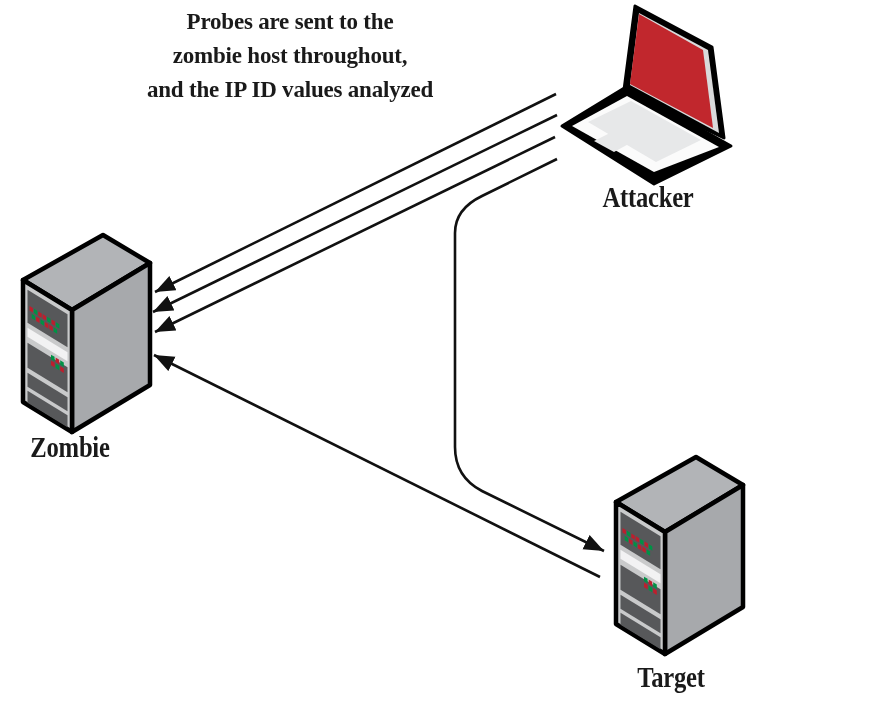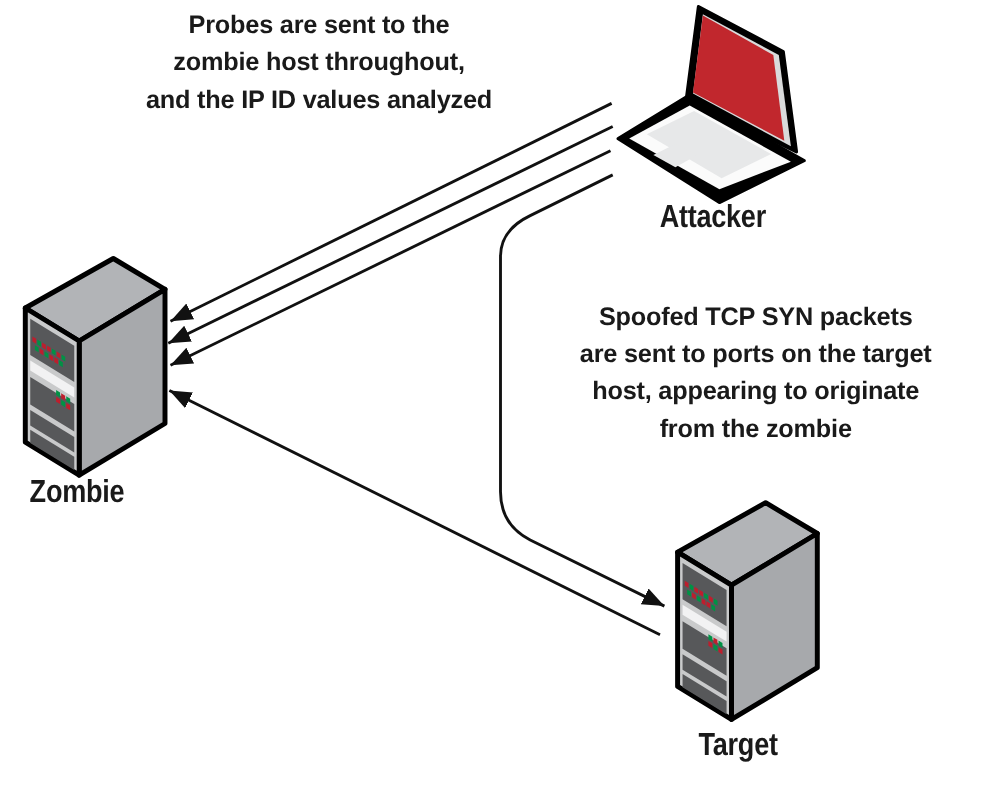--- a/index.html
+++ b/index.html
@@ -12,21 +12,21 @@
     --slot:#57585a;
     --led-red:#be1e2d;
     --led-green:#009245;
     --stripe:#f2f2f3;
   }
   html,body{margin:0;padding:0;background:#fff;}
   #canvas{
     position:relative;
     width:892px;height:724px;
     background:#ffffff;
-    font-family:Liberation Sans, sans-serif;
+    font-family:Liberation Serif, serif;
     overflow:hidden;
   }
   .note{
     position:absolute;
     color:var(--text);
     font-size:23px;
     font-weight:bold;
     line-height:34px;
     text-align:center;
     white-space:pre-line;
@@ -119,24 +119,20 @@
       <path d="M555,137 L155,332" marker-end="url(#ah)"></path>
       <path d="M557,159 L482,196 Q455,209 455,233 L455,447 Q455,477 482,491 L604,551" marker-end="url(#ah)"></path>
       <path d="M600,577 L154,355" marker-end="url(#ah)"></path>
     </g>
   </svg>
 
   <div class="note" id="notes-layer-z" style="left:50px; top:5px; width:480px;">Probes are sent to the
 zombie host throughout,
 and the IP ID values analyzed</div>
 
-  <div class="note" style="left:487px; top:270px; width:400px; z-index:3;">Spoofed TCP SYN packets
-are sent to ports on the target
-host, appearing to originate
-from the zombie</div>
 
 
   <div class="icon-wrap" style="left:550px; top:0px; width:200px; height:195px;">
     <svg width="200" height="195">
         <use href="#laptop-sym"></use>
       </svg>
   </div>
   <div class="node-label" style="left:558px; top:181px; width:180px;">Attacker</div>
 
   <div class="icon-wrap" style="left:15px; top:228px; width:145px; height:212px;">

